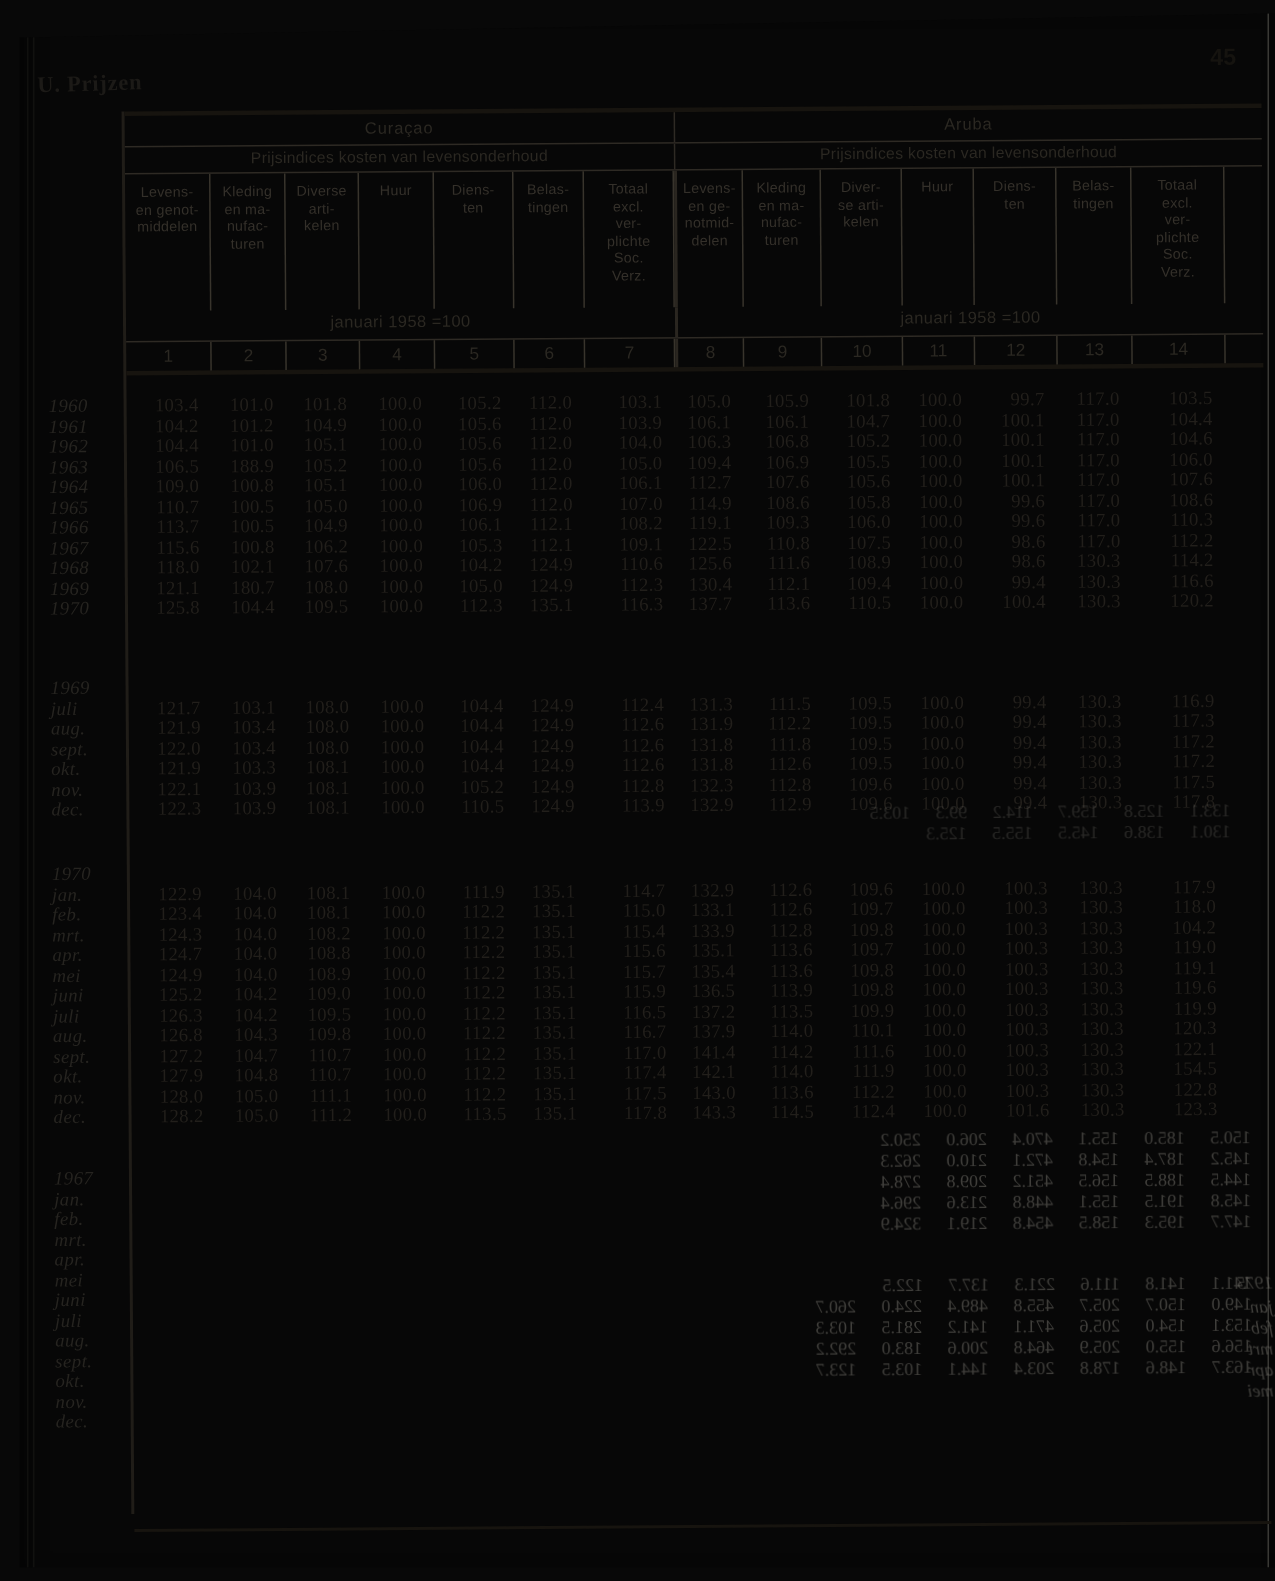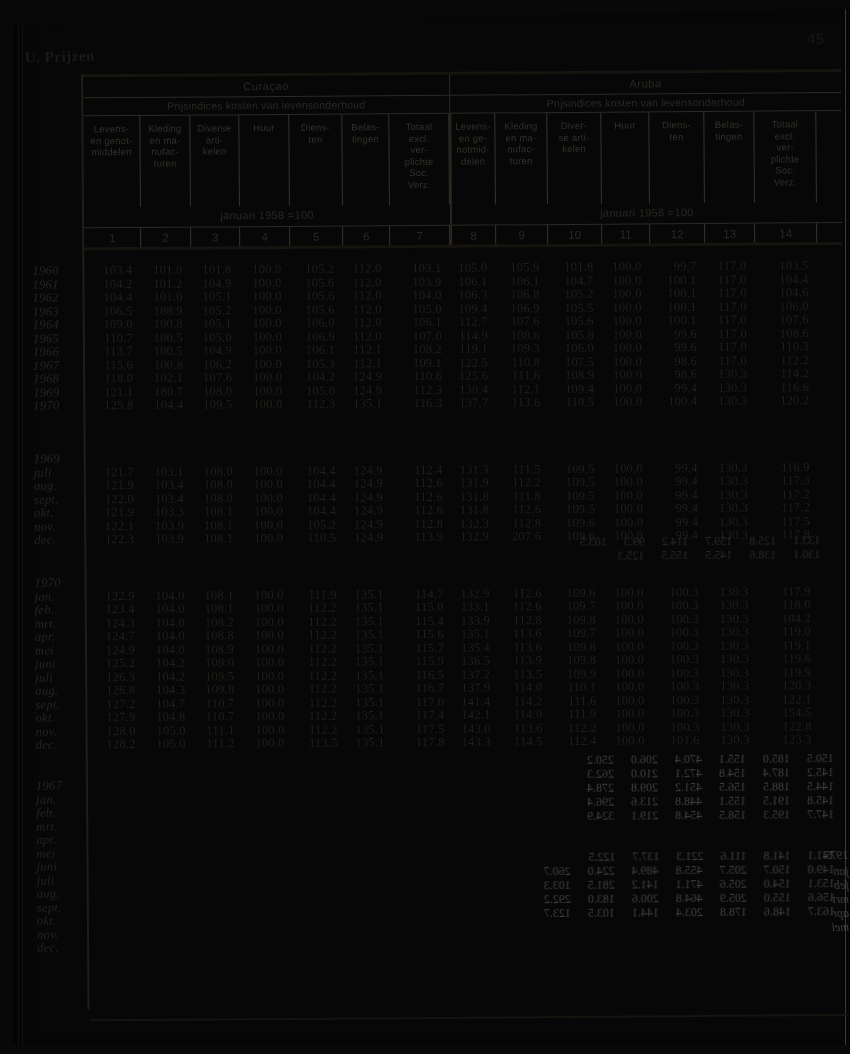--- a/index.html
+++ b/index.html
@@ -485,21 +485,21 @@
           <div class="drow">
             <span class="rlabel">dec.</span>
             <span class="dcell" style="width: 57px;">122.3</span>
             <span class="dcell" style="width: 50px;">103.9</span>
             <span class="dcell" style="width: 49px;">108.1</span>
             <span class="dcell" style="width: 50px;">100.0</span>
             <span class="dcell" style="width: 53px;">110.5</span>
             <span class="dcell" style="width: 47px;">124.9</span>
             <span class="dcell" style="width: 60px;">113.9</span>
             <span class="dcell" style="width: 46px;">132.9</span>
-            <span class="dcell" style="width: 52px;">207.6</span>
+            <span class="dcell" style="width: 52px;">112.9</span>
             <span class="dcell" style="width: 54px;">109.6</span>
             <span class="dcell" style="width: 48px;">100.0</span>
             <span class="dcell" style="width: 55px;">99.4</span>
             <span class="dcell" style="width: 50px;">130.3</span>
             <span class="dcell" style="width: 62px;">117.8</span>
           </div>
         </div>
         <div class="sec sec-2">
           <div class="slabel-row">
             <span class="rlabel">1970</span>

